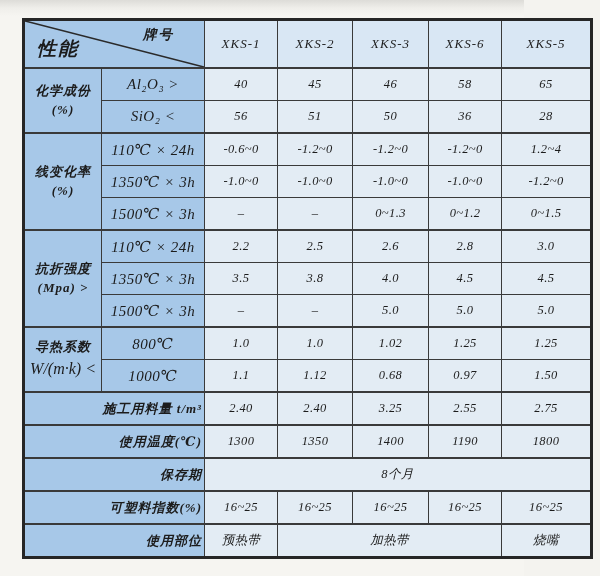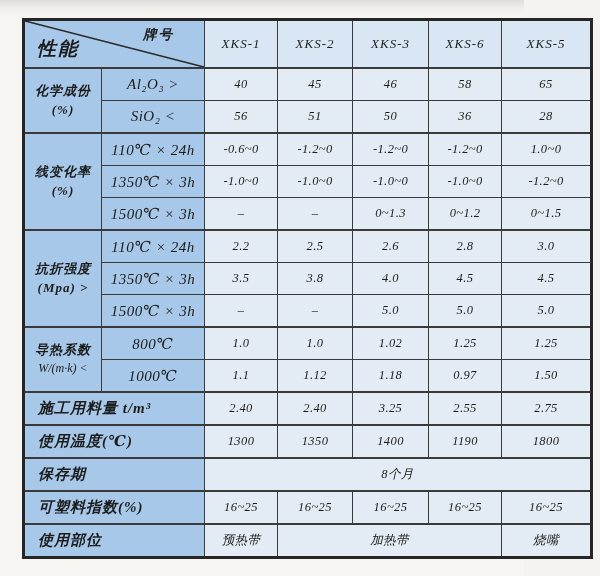--- a/index.html
+++ b/index.html
@@ -30,21 +30,21 @@
     letter-spacing:.4px;
     overflow:hidden;
   }
   tr.hdr td{height:46px;border-bottom-width:2px;}
   tr:not(.hdr) td{height:31px;}
   tr.sec td{border-top-width:2px;}
   .lbl{background:#a7c8e8;}
   .colh{background:#d9e7f4;font-size:13px;letter-spacing:1px;}
   .glabel{font-weight:bold;font-size:13px;line-height:1.45;letter-spacing:1px;}
   .slabel{font-size:15px;letter-spacing:.5px;}
-  .rowlabel{font-weight:bold;font-size:15px;text-align:left;padding-left:13px;letter-spacing:1px;}
+  .rowlabel{font-weight:bold;font-size:13px;text-align:right;padding-left:13px;letter-spacing:1px;}
   .corner{position:relative;padding:0;}
   .corner svg{position:absolute;inset:0;width:100%;height:100%;display:block;}
   .corner .c-tr{position:absolute;top:5px;right:30px;font-weight:bold;font-size:13.5px;letter-spacing:2px;}
   .corner .c-bl{position:absolute;bottom:5px;left:12px;font-weight:bold;font-size:19px;letter-spacing:2px;}
   .val{font-size:12.5px;}
 </style>
 </head>
 <body>
 
 <div class="page">
@@ -99,21 +99,21 @@
     <tr class="sec">
       <td rowspan="3" class="lbl glabel">
         <div>线变化率</div>
         <div>(%)</div>
       </td>
       <td class="lbl slabel">110℃ × 24h</td>
       <td class="val">-0.6~0</td>
       <td class="val">-1.2~0</td>
       <td class="val">-1.2~0</td>
       <td class="val">-1.2~0</td>
-      <td class="val">1.0~0</td>
+      <td class="val">1.2~4</td>
     </tr>
     <tr>
       <td class="lbl slabel">1350℃ × 3h</td>
       <td class="val">-1.0~0</td>
       <td class="val">-1.0~0</td>
       <td class="val">-1.0~0</td>
       <td class="val">-1.0~0</td>
       <td class="val">-1.2~0</td>
     </tr>
     <tr>
@@ -150,34 +150,34 @@
       <td class="val">–</td>
       <td class="val">–</td>
       <td class="val">5.0</td>
       <td class="val">5.0</td>
       <td class="val">5.0</td>
     </tr>
 
     <tr class="sec">
       <td rowspan="2" class="lbl glabel">
         <div>导热系数</div>
-        <div style="font-weight:normal;font-size:12px;letter-spacing:0;">W/(m·k) &lt;</div>
+        <div style="font-weight:normal;font-size:16px;letter-spacing:0;">W/(m·k) &lt;</div>
       </td>
       <td class="lbl slabel">800℃</td>
       <td class="val">1.0</td>
       <td class="val">1.0</td>
       <td class="val">1.02</td>
       <td class="val">1.25</td>
       <td class="val">1.25</td>
     </tr>
     <tr>
       <td class="lbl slabel">1000℃</td>
       <td class="val">1.1</td>
       <td class="val">1.12</td>
-      <td class="val">1.18</td>
+      <td class="val">0.68</td>
       <td class="val">0.97</td>
       <td class="val">1.50</td>
     </tr>
 
     <tr class="sec">
       <td colspan="2" class="lbl rowlabel">施工用料量 t/m³</td>
       <td class="val">2.40</td>
       <td class="val">2.40</td>
       <td class="val">3.25</td>
       <td class="val">2.55</td>

